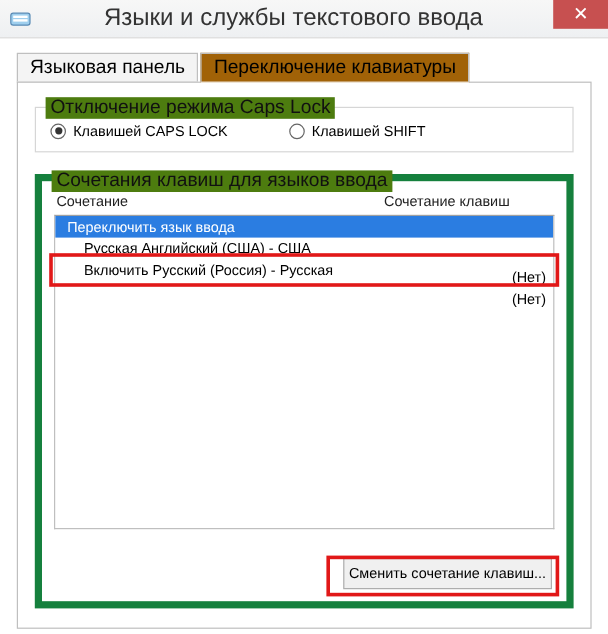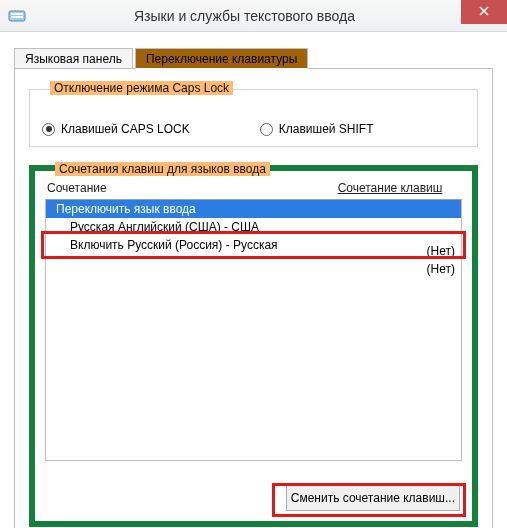--- a/index.html
+++ b/index.html
@@ -24,21 +24,21 @@
     padding-left: 8px;
   }
   .titlebar .app-icon {
     width: 18px; height: 18px;
     display:inline-block;
   }
   .titlebar .title-text {
     position:absolute;
     left:0; right:18px;
     text-align:center;
-    font-size:14px;
+    font-size:20px;
     color:#333;
     pointer-events:none;
   }
   .close-btn {
     position:absolute;
     right:0; top:0;
     width:46px; height:24px;
     background:#c75050;
     color:#fff;
     display:flex;
@@ -55,21 +55,21 @@
     align-items:flex-end;
     height:24px;
     position:relative;
     bottom:-1px;
   }
   .tab {
     border:1px solid #bfbfbf;
     border-bottom:1px solid #bfbfbf;
     background:#f4f4f4;
     padding:3px 10px 2px 10px;
-    font-size:12px;
+    font-size:16px;
     margin-right:2px;
     cursor:pointer;
     position:relative;
     margin-top:32px;
   }
   .tab.active {
     background:#a16207;
     border-bottom:1px solid #fff;
     z-index:2;
   }
@@ -81,30 +81,30 @@
     position:relative;
   }
   .groupbox {
     border:1px solid #d6d6d6;
     padding:12px 12px 10px 12px;
     margin-top:6px;
     position:relative;
   }
   .group-legend {
     position:absolute;
-    top:-9px; left:20px;
-    background:#fdba74;
+    top:-9px; left:8px;
+    background:#4d7c0f;
     padding:0 4px;
-    font-size:12px;
+    font-size:16px;
     color:#111;
   }
   .radio-row {
     display:flex;
-    gap:70px;
-    margin-top:20px;
+    gap:51px;
+    margin-top:0;
   }
   .radio {
     display:flex;
     align-items:center;
     gap:6px;
     cursor:pointer;
   }
   .radio .dot {
     width:13px;height:13px;border:1px solid #666;border-radius:50%;
     display:flex;align-items:center;justify-content:center;background:#fff;
@@ -119,21 +119,21 @@
     position:relative;
     height:362px;
   }
   .listhead {
     display:flex;
     font-size:12px;
     color:#222;
     padding:0 2px 4px 2px;
   }
   .listhead .col-action{flex:1;}
-  .listhead .col-key{width:140px;text-align:center;text-decoration:underline;}
+  .listhead .col-key{width:140px;text-align:left;}
   .listbox {
     border:1px solid #bfbfbf;
     border-top:1px solid #a0a0a0;
     height:262px;
     background:#fff;
     overflow:auto;
     position:relative;
   }
   .hl-box{
     position:absolute;

